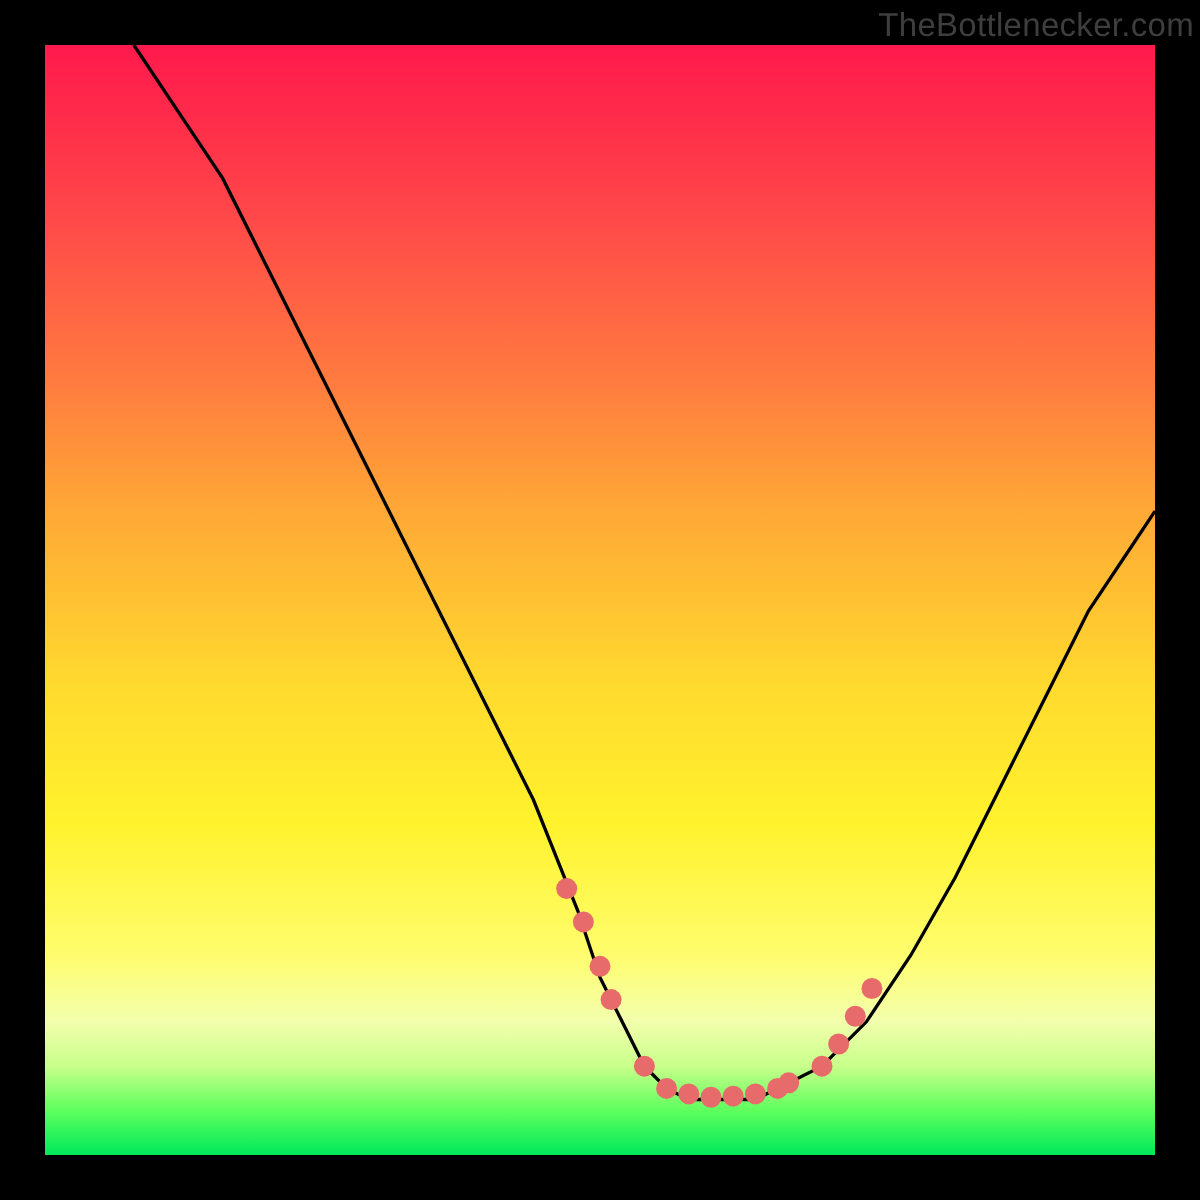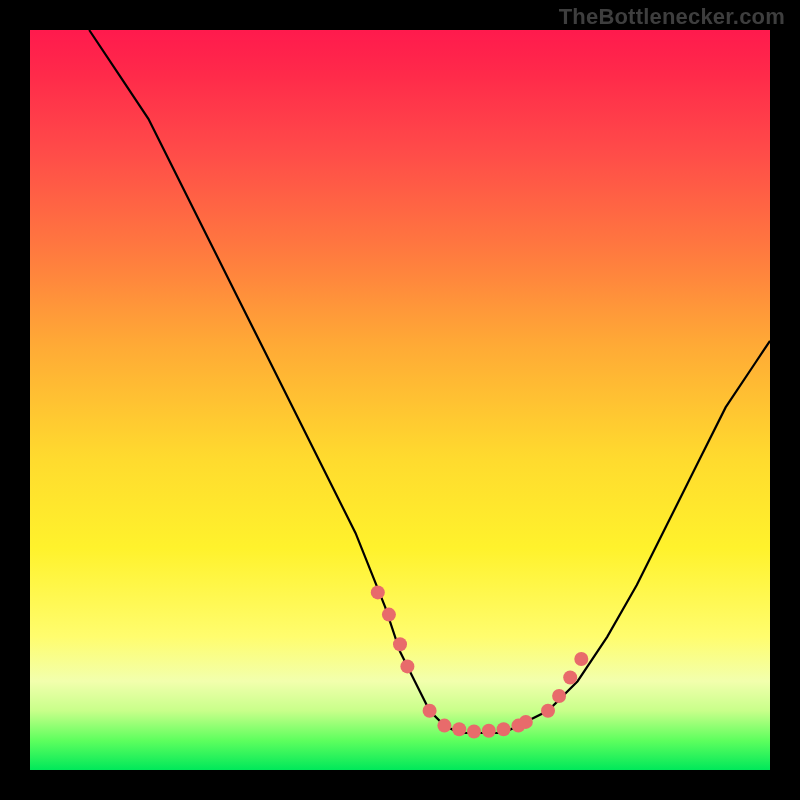--- a/index.html
+++ b/index.html
@@ -38,24 +38,24 @@
       #fffd6e 82%,
       #f2ffad 88%,
       #c8ff8a 92%,
       #5eff5e 96%,
       #00e85a 100%
     );
   }
   .attribution {
     position: absolute;
     top: 4px;
-    right: 15px;
+    right: 4px;
     color: #3e3e3e;
     font-size: 22px;
-    font-weight: 700;
+    font-weight: 400;
     letter-spacing: 0.2px;
     margin-left: 11px;
   }
   svg.curve {
     position: absolute;
     left: 0;
     top: 0;
     width: 740px;
     height: 740px;
     overflow: visible;

